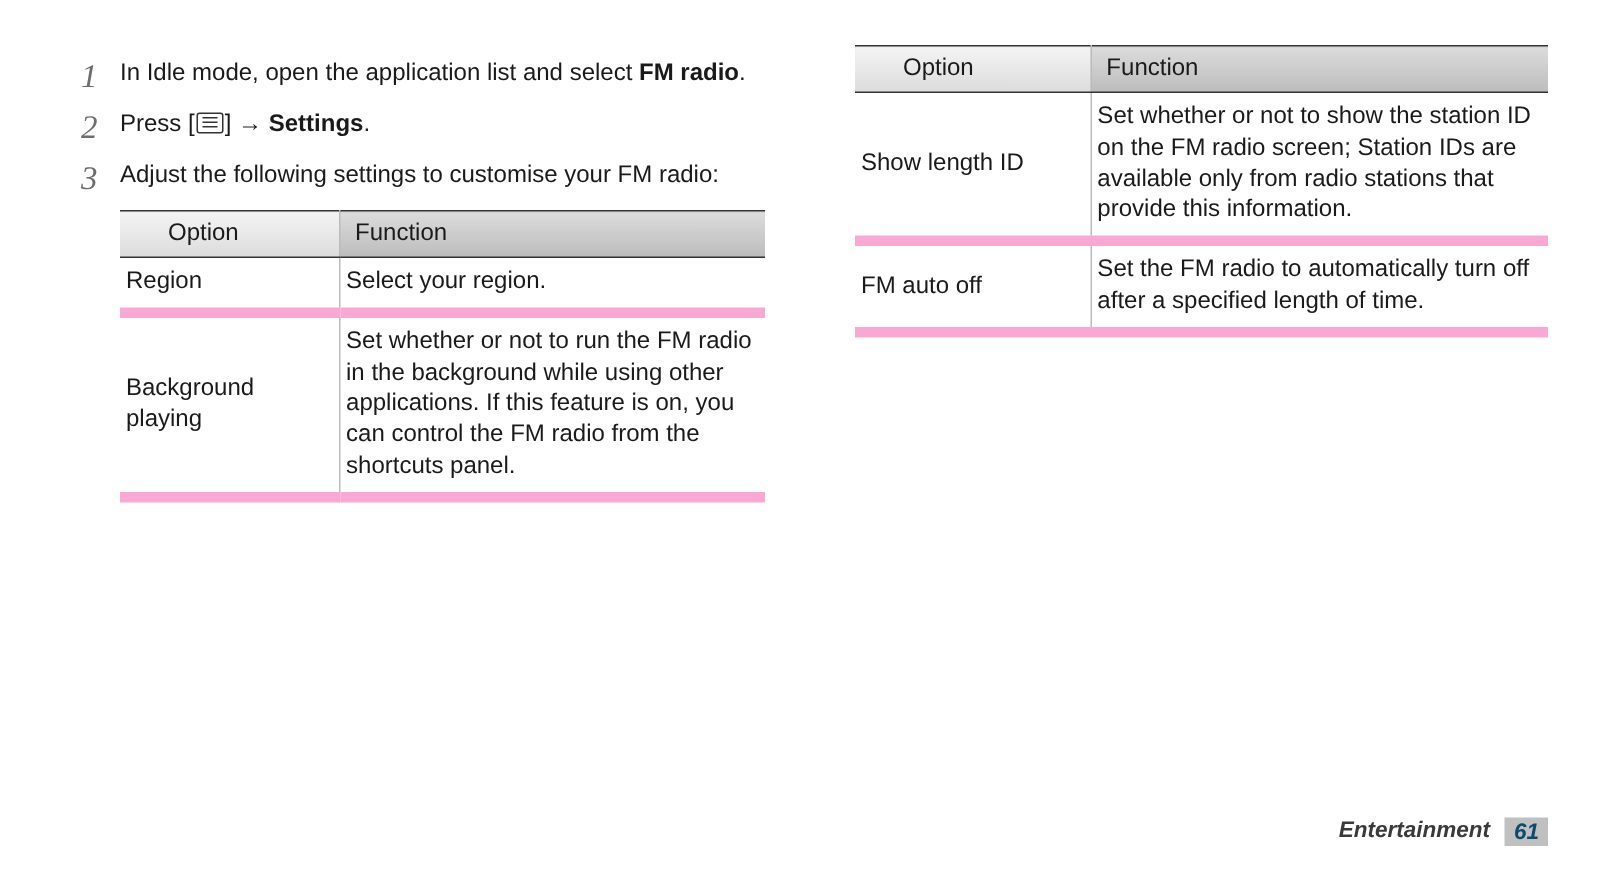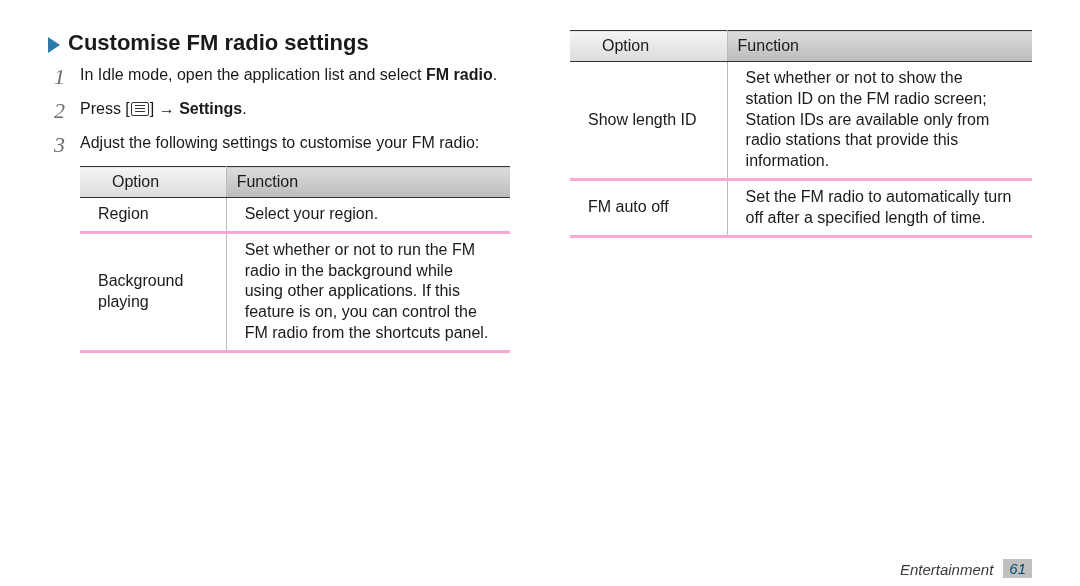--- a/index.html
+++ b/index.html
@@ -110,65 +110,62 @@
   }
   .settings-table th.option {
     background: linear-gradient(#f4f4f4, #dcdcdc);
     border-right: 1px solid #bbb;
     padding-left: 32px;
   }
   .settings-table th.function {
     background: linear-gradient(#dcdcdc, #bcbcbc);
   }
   .settings-table td {
-    padding: 6px 18px;
+    padding: 6px 4px;
     vertical-align: middle;
-    border-bottom: 3px solid #f9a8d4;
+    border-bottom: 7px solid #f9a8d4;
     line-height: 1.3;
   }
   .settings-table td.option-cell {
     border-right: 1px solid #bbb;
   }
 
   .left-table-wrap {
     margin: 10px 0 0 32px;
   }
 
   
   .footer {
     position: absolute;
     right: 48px;
-    bottom: 8px;
+    bottom: 22px;
     font-size: 15px;
     display: flex;
-    align-items: flex-end;
+    align-items: flex-start;
     gap: 10px;
+    font-weight: bold;
   }
   .footer .section {
     font-style: italic;
     color: #3a3a3a;
   }
   .footer .page-num {
     font-style: italic;
     background: #c0c0c0;
     color: #0c4a6e;
     padding: 1px 6px;
   }
 </style>
 </head>
 <body>
 
 <div class="page">
   <div class="two-col">
 
     <div class="col">
-      <div class="heading-row">
-        <div class="chevron"></div>
-        <div class="heading">Customise FM radio settings</div>
-      </div>
 
       <div class="steps">
 
         <div class="step">
           <div class="step-num">1</div>
           <div class="step-body">
             <span>In Idle mode, open the application list and select </span><span class="bold">FM radio</span><span>.</span>
           </div>
         </div>
 

